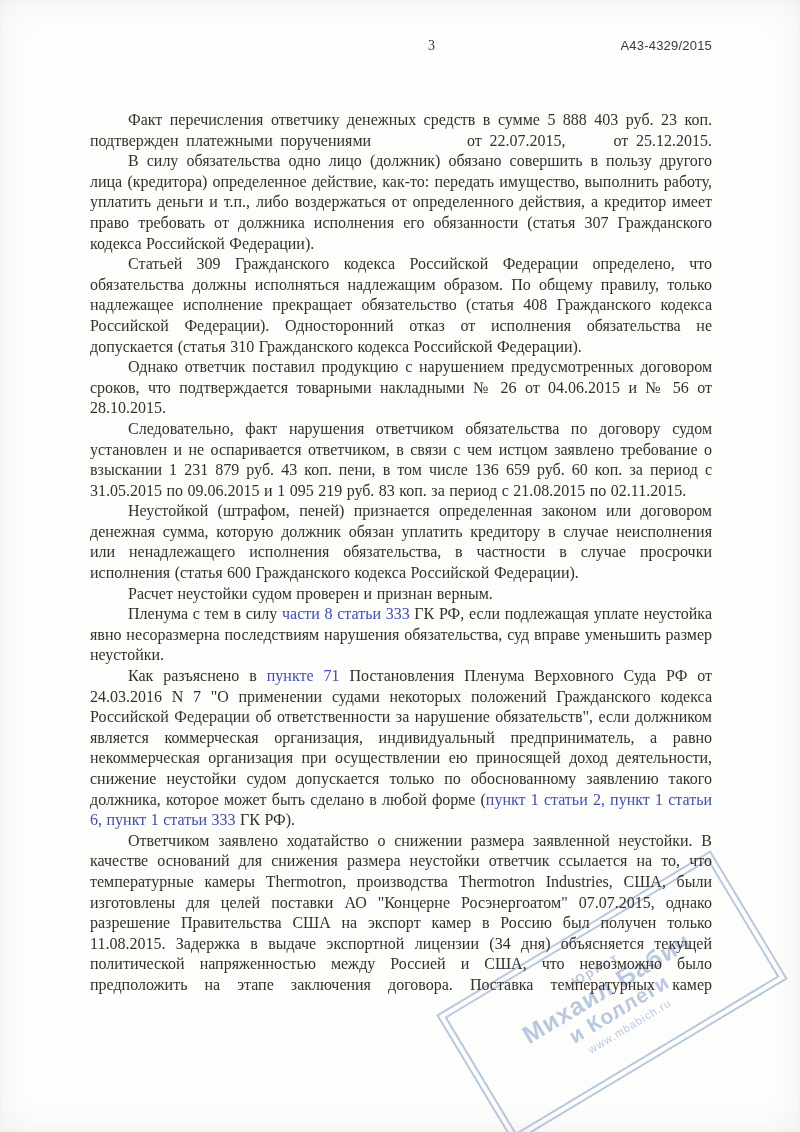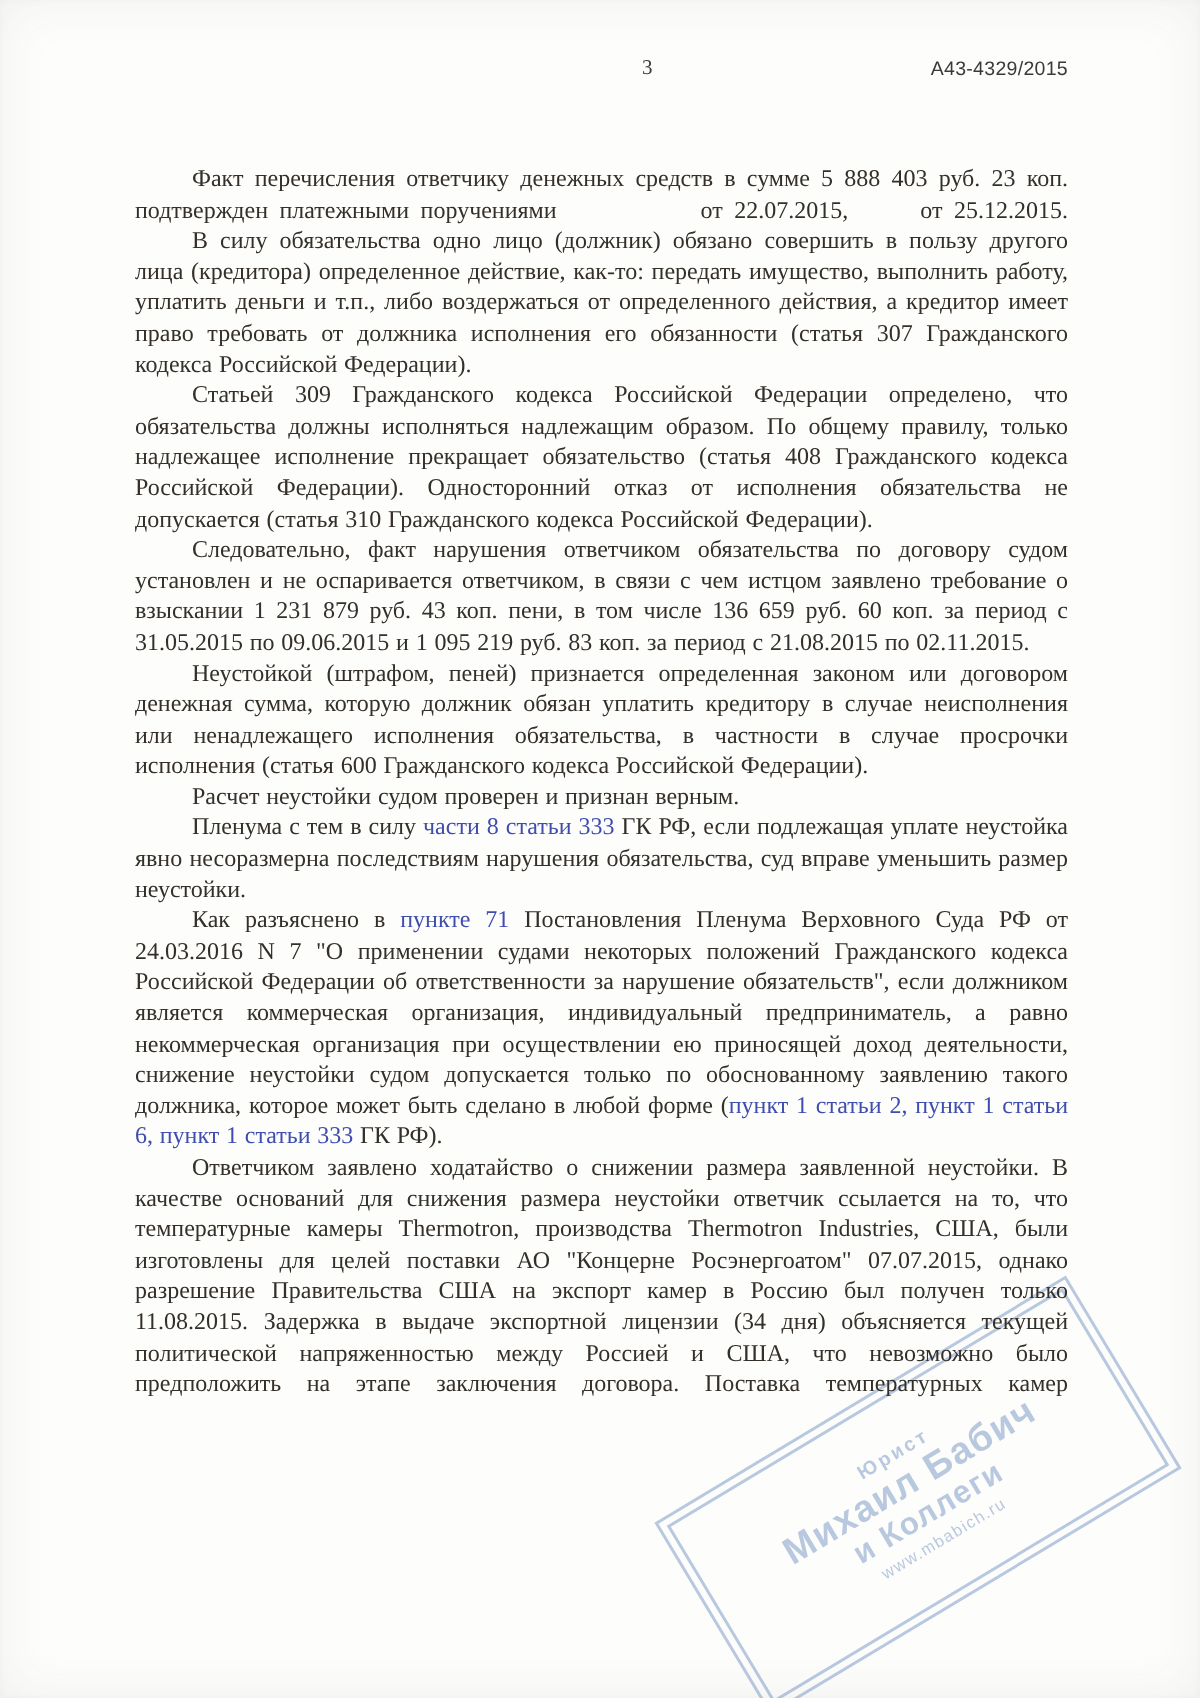--- a/index.html
+++ b/index.html
@@ -83,20 +83,21 @@
       <div class="stamp-name">Михаил Бабич</div>
       <div class="stamp-subtitle">и Коллеги</div>
       <div class="stamp-website">www.mbabich.ru</div>
     </div>
   </div>
 
   <div class="content">
       <p class="para"><span>Факт перечисления ответчику денежных средств в сумме 5 888 403 руб. 23 коп. подтвержден платежными поручениями</span><span class="gap" style="width: 96px;"></span><span>от 22.07.2015,</span><span class="gap" style="width: 48px;"></span><span>от 25.12.2015.</span></p>
       <p class="para"><span>В силу обязательства одно лицо (должник) обязано совершить в пользу другого лица (кредитора) определенное действие, как-то: передать имущество, выполнить работу, уплатить деньги и т.п., либо воздержаться от определенного действия, а кредитор имеет право требовать от должника исполнения его обязанности (статья 307 Гражданского кодекса Российской Федерации).</span></p>
       <p class="para"><span>Статьей 309 Гражданского кодекса Российской Федерации определено, что обязательства должны исполняться надлежащим образом. По общему правилу, только надлежащее исполнение прекращает обязательство (статья 408 Гражданского кодекса Российской Федерации). Односторонний отказ от исполнения обязательства не допускается (статья 310 Гражданского кодекса Российской Федерации).</span></p>
+      <p class="para"><span>Однако ответчик поставил продукцию с нарушением предусмотренных договором сроков, что подтверждается товарными накладными № 26 от 04.06.2015 и № 56 от 28.10.2015.</span></p>
       <p class="para"><span>Следовательно, факт нарушения ответчиком обязательства по договору судом установлен и не оспаривается ответчиком, в связи с чем истцом заявлено требование о взыскании 1 231 879 руб. 43 коп. пени, в том числе 136 659 руб. 60 коп. за период с 31.05.2015 по 09.06.2015 и 1 095 219 руб. 83 коп. за период с 21.08.2015 по 02.11.2015.</span></p>
       <p class="para"><span>Неустойкой (штрафом, пеней) признается определенная законом или договором денежная сумма, которую должник обязан уплатить кредитору в случае неисполнения или ненадлежащего исполнения обязательства, в частности в случае просрочки исполнения (статья 600 Гражданского кодекса Российской Федерации).</span></p>
       <p class="para"><span>Расчет неустойки судом проверен и признан верным.</span></p>
       <p class="para"><span>Пленума с тем в силу </span><span class="link">части 8 статьи 333</span><span> ГК РФ, если подлежащая уплате неустойка явно несоразмерна последствиям нарушения обязательства, суд вправе уменьшить размер неустойки.</span></p>
       <p class="para"><span>Как разъяснено в </span><span class="link">пункте 71</span><span> Постановления Пленума Верховного Суда РФ от 24.03.2016 N 7 "О применении судами некоторых положений Гражданского кодекса Российской Федерации об ответственности за нарушение обязательств", если должником является коммерческая организация, индивидуальный предприниматель, а равно некоммерческая организация при осуществлении ею приносящей доход деятельности, снижение неустойки судом допускается только по обоснованному заявлению такого должника, которое может быть сделано в любой форме (</span><span class="link">пункт 1 статьи 2, пункт 1 статьи 6, пункт 1 статьи 333</span><span> ГК РФ).</span></p>
       <p class="para"><span>Ответчиком заявлено ходатайство о снижении размера заявленной неустойки. В качестве оснований для снижения размера неустойки ответчик ссылается на то, что температурные камеры Thermotron, производства Thermotron Industries, США, были изготовлены для целей поставки АО "Концерне Росэнергоатом" 07.07.2015, однако разрешение Правительства США на экспорт камер в Россию был получен только 11.08.2015. Задержка в выдаче экспортной лицензии (34 дня) объясняется текущей политической напряженностью между Россией и США, что невозможно было предположить на этапе заключения договора. Поставка температурных камер</span></p>
     </div>
 
 </div>
 

